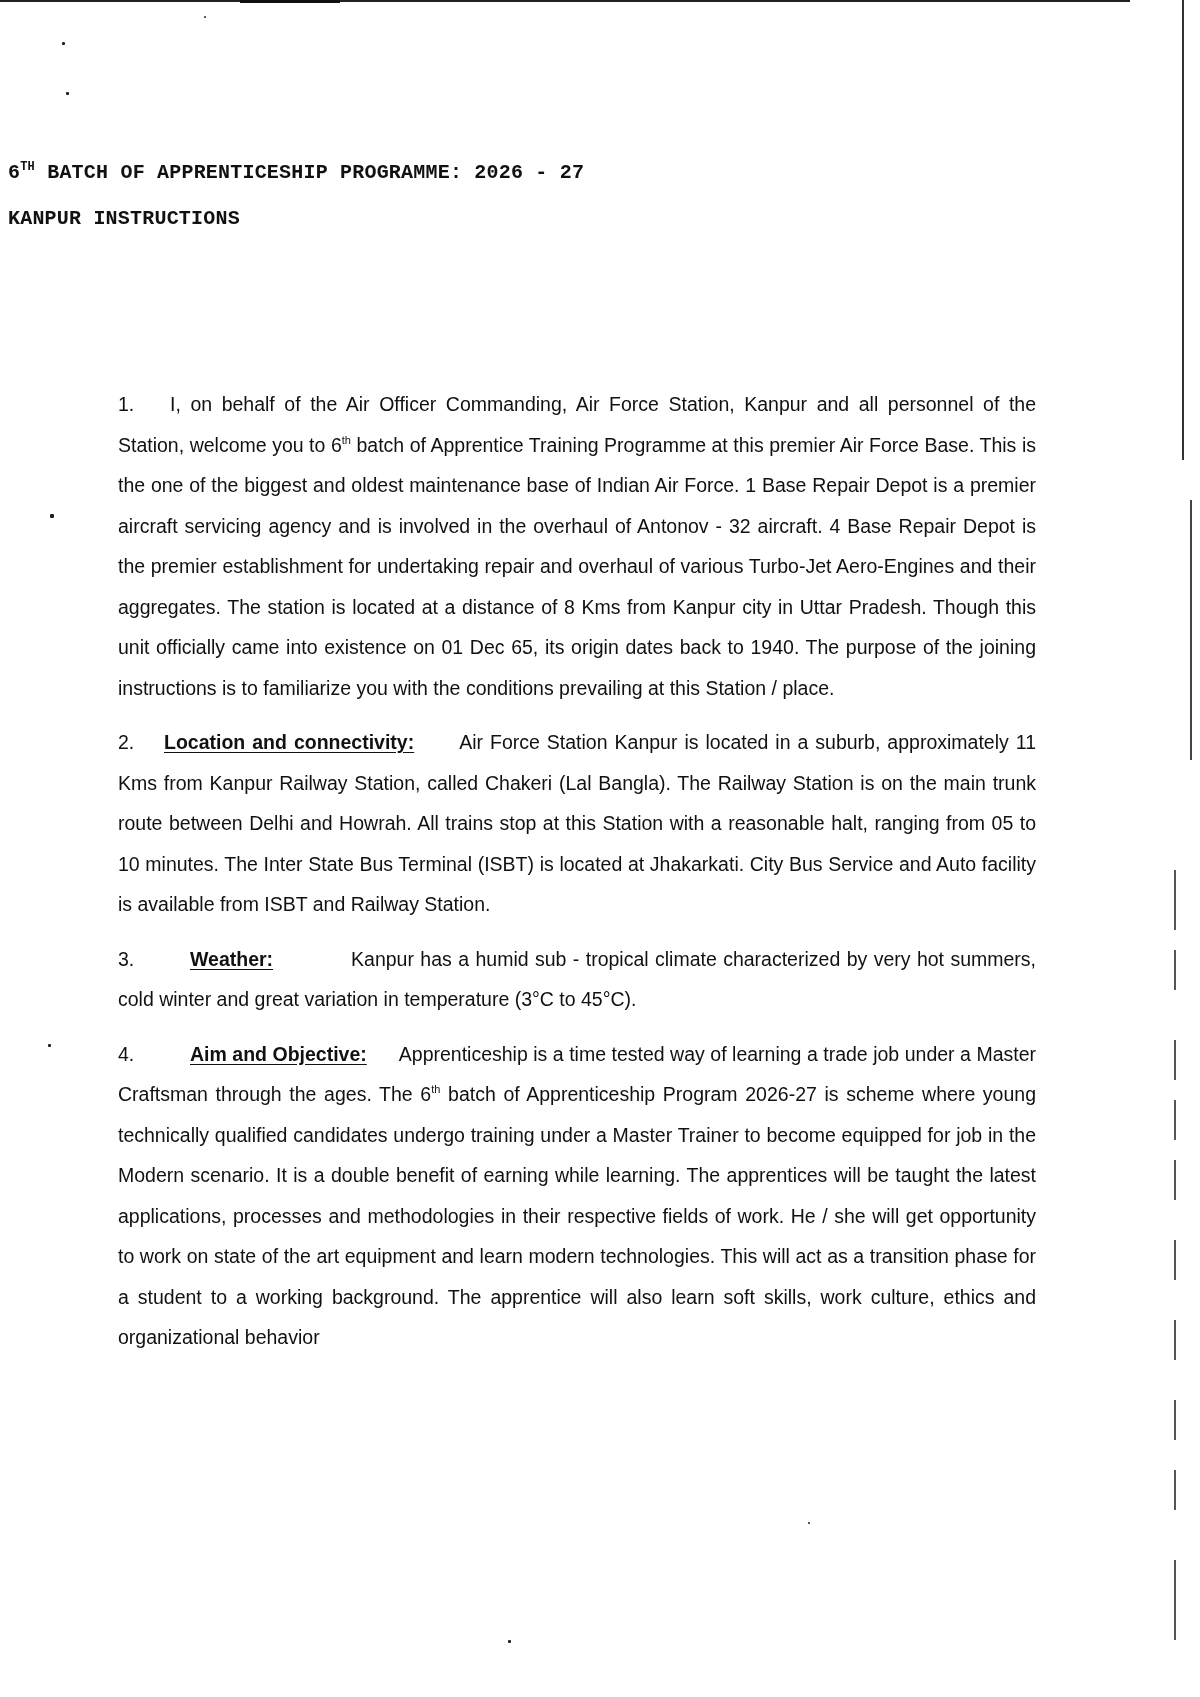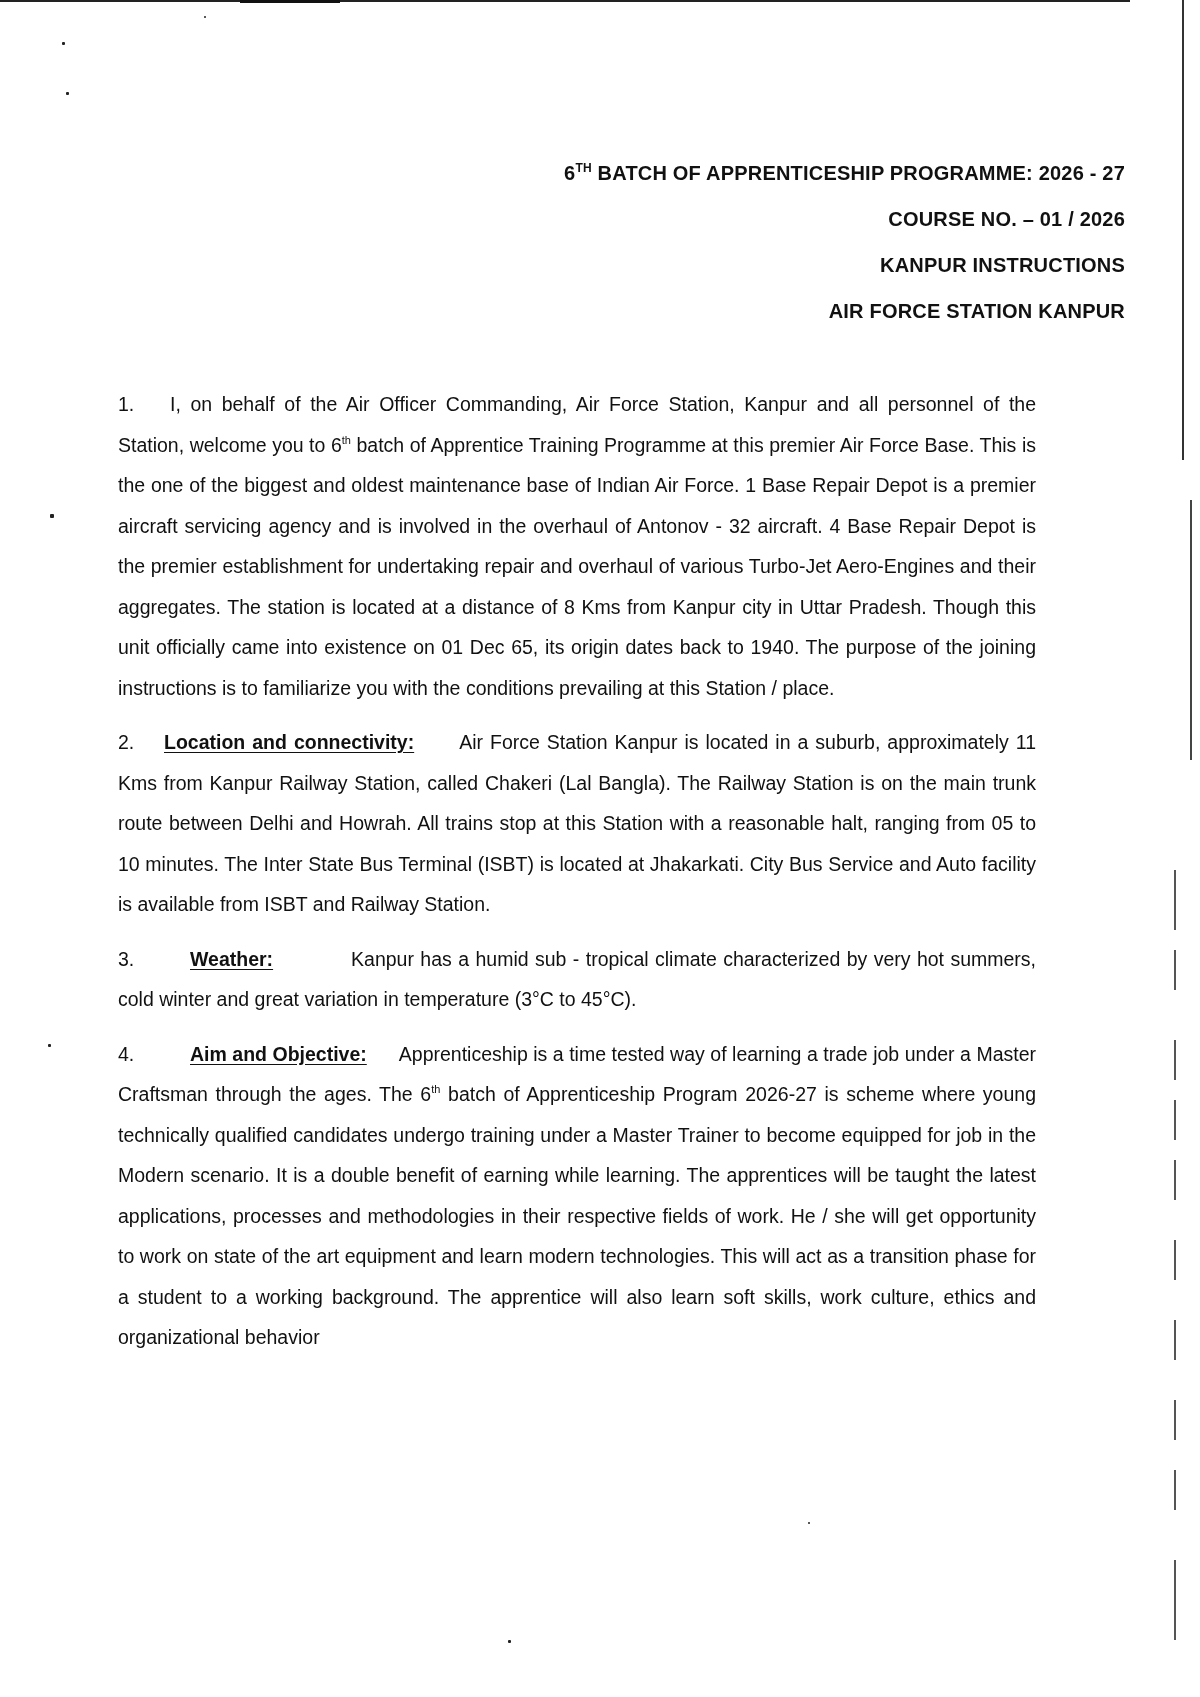--- a/index.html
+++ b/index.html
@@ -55,24 +55,25 @@
     }
     .speck {
       position: absolute;
       width: 4px;
       height: 4px;
       background: #222;
       border-radius: 1px;
     }
     .heading-block {
       position: absolute;
-      left: 0;
+      left: 8px;
       top: 160px;
       width: 1125px;
-      text-align: right;
+      text-align: left;
+      font-family: Liberation Mono, monospace;
     }
     .heading-line {
       font-size: 20px;
       font-weight: bold;
       letter-spacing: 0.2px;
       line-height: 26px;
       margin-bottom: 20px;
       color: #111;
     }
     .heading-line sup {
@@ -140,23 +141,21 @@
 <div class="speck" style="left:62px;top:42px;width:3px;height:3px;"></div>
 <div class="speck" style="left:66px;top:92px;width:3px;height:3px;"></div>
 <div class="speck" style="left:50px;top:514px;"></div>
 <div class="speck" style="left:48px;top:1044px;width:3px;height:3px;"></div>
 <div class="speck" style="left:204px;top:16px;width:2px;height:2px;"></div>
 <div class="speck" style="left:808px;top:1522px;width:2px;height:2px;"></div>
 <div class="speck" style="left:508px;top:1640px;width:3px;height:3px;"></div>
 
 <div class="heading-block">
   <div class="heading-line"><span>6</span><sup>TH</sup><span> BATCH OF APPRENTICESHIP PROGRAMME:  2026 - 27</span></div>
-  <div class="heading-line">COURSE NO. – 01 / 2026</div>
   <div class="heading-line">KANPUR INSTRUCTIONS</div>
-  <div class="heading-line">AIR FORCE STATION KANPUR</div>
 </div>
 
 <div class="body-text">
   <p class="para">
     <span class="para-num">1.</span><span>I, on behalf of the Air Officer Commanding, Air Force Station, Kanpur and all personnel of the Station, welcome you to 6</span><sup class="ord">th</sup><span> batch of Apprentice Training Programme at this premier Air Force Base. This is the one of the biggest and oldest maintenance base of Indian Air Force. 1 Base Repair Depot is a premier aircraft servicing agency and is involved in the overhaul of Antonov - 32 aircraft. 4 Base Repair Depot is the premier establishment for undertaking repair and overhaul of various Turbo-Jet Aero-Engines and their aggregates. The station is located at a distance of 8 Kms from Kanpur city in Uttar Pradesh. Though this unit officially came into existence on 01 Dec 65, its origin dates back to 1940. The purpose of the joining instructions is to familiarize you with the conditions prevailing at this Station / place.</span>
   </p>
 
   <p class="para">
     <span class="para-num narrow">2.</span><span class="para-title wide-gap">Location and connectivity:</span><span>Air Force Station Kanpur is located in a suburb, approximately 11 Kms from Kanpur Railway Station, called Chakeri (Lal Bangla). The Railway Station is on the main trunk route between Delhi and Howrah. All trains stop at this Station with a reasonable halt, ranging from 05 to 10 minutes. The Inter State Bus Terminal (ISBT) is located at Jhakarkati. City Bus Service and Auto facility is available from ISBT and Railway Station.</span>
   </p>

